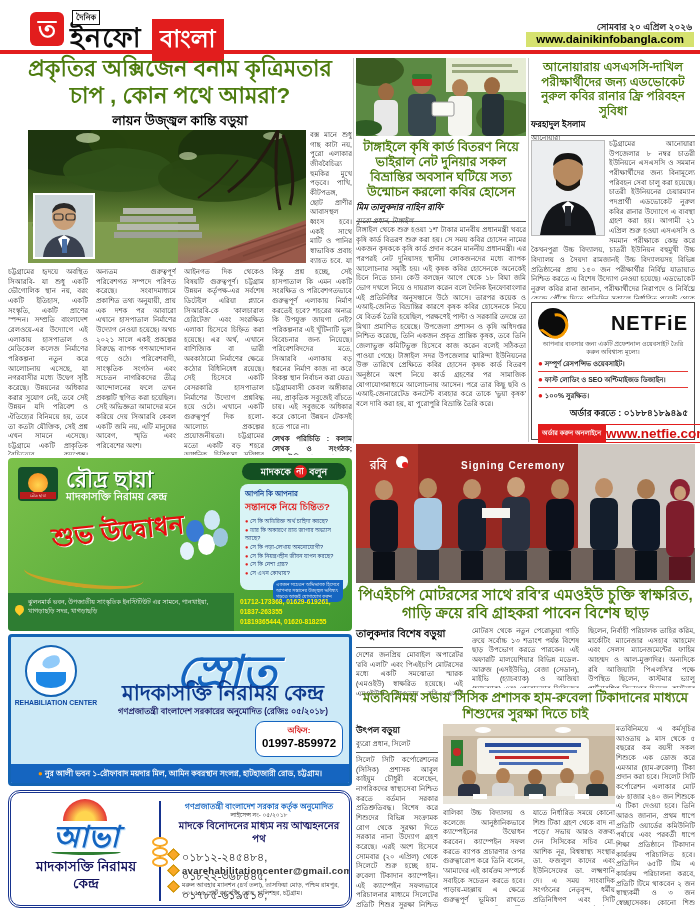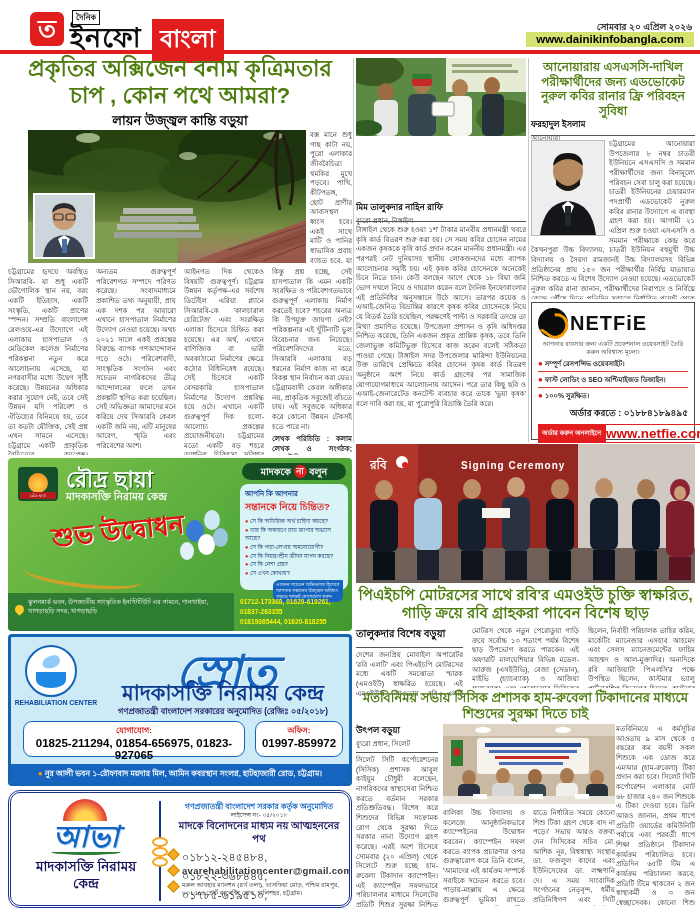--- a/index.html
+++ b/index.html
@@ -29,34 +29,34 @@
   .lead-by { left:8px; top:111px; width:344px; text-align:center; font-size:13px; font-weight:800; }
   .lead-photo { left:28px; top:130px; width:278px; height:133px; overflow:hidden; background:linear-gradient(180deg,#27400f 0%,#33511a 40%,#57762f 60%,#7d9147 75%,#96875a 88%,#9b7263 100%); }
   .lead-portrait { position:absolute; left:5px; bottom:4px; width:62px; height:66px; border:2px solid #fff; background:#c3ced4; }
   .lead-side { left:310px; top:130px; width:42px; height:133px; }
   .lead-col { top:267px; width:80px; height:188px; }
   .author-note { font-weight:800; margin-top:3px; }
 
   
   .tg-photo { left:356px; top:58px; width:170px; height:78px; overflow:hidden; }
   .tg-head { left:356px; top:140px; width:170px; font-size:12.5px; line-height:1.2; }
-  .tg-by { left:356px; top:201px; width:170px; }
+  .tg-by { left:356px; top:201px; width:170px;font-style:italic; }
   .tg-hr { left:356px; top:221px; width:170px; }
   .tg-body { left:356px; top:225px; width:170px; height:217px; }
 
   
   .an-head { left:531px; top:60px; width:164px; font-size:12px; line-height:1.22; }
   .an-by { left:531px; top:118px; width:164px; }
   .an-hr { left:531px; top:135px; width:164px; }
   .an-body { left:531px; top:139px; width:164px; height:160px; }
   .an-portrait { float:left; width:74px; height:96px; margin:1px 4px 2px 0; background:#e8eaec; border:1px solid #bbb; overflow:hidden; }
 
   
   .netfie { left:531px; top:302px; width:164px; height:138px; border:1.5px solid #4a4a4a; background:#fff; padding:5px 6px 0; }
-  .nf-row { display:flex; align-items:center; justify-content:flex-start; gap:2px; }
+  .nf-row { display:flex; align-items:center; justify-content:space-between; gap:12px; }
   .nf-logo { width:30px; height:30px; border-radius:50%; background:#0c0c0c; position:relative; flex:none; }
   .nf-logo::after { content:""; position:absolute; left:6px; top:5px; width:18px; height:20px; border:3px solid #f59a00; border-radius:50% 50% 50% 0; transform:rotate(35deg); border-left-color:transparent; }
   .nf-brand { font-size:20px; font-weight:800; letter-spacing:1px; color:#111; }
   .nf-tag { font-size:6.3px; color:#333; text-align:center; margin-top:2px; line-height:1.3; }
   .nf-bullet { font-size:6.8px; font-weight:bold; color:#222; padding:2px 0 1px; position:relative; }
   .nf-bullet .dot { color:#e21d1d; font-size:8px; }
   .nf-underline { border-bottom:1.2px solid #e53935; }
   .nf-order { font-size:9px; font-weight:800; text-align:right; margin-top:3px; color:#111; }
   .nf-bottom { display:flex; margin-top:3px; align-items:stretch; }
   .nf-btn { background:#e21d1d; color:#fff; font-size:6.5px; font-weight:bold; padding:3px 4px; flex:none; display:flex; align-items:center; }
@@ -210,20 +210,21 @@
       <rect x="56" y="16" width="20" height="5" rx="2" fill="#2e7d32"></rect>
       <rect x="52" y="36" width="28" height="42" rx="6" fill="#37474f"></rect>
       <ellipse cx="104" cy="30" rx="8" ry="9" fill="#b08055"></ellipse>
       <rect x="92" y="38" width="24" height="40" rx="5" fill="#f5f5f0"></rect>
       <ellipse cx="136" cy="28" rx="8" ry="9" fill="#9c6b42"></ellipse>
       <rect x="126" y="36" width="22" height="42" rx="5" fill="#263238"></rect>
       <rect x="76" y="44" width="22" height="14" rx="2" fill="#fafaf5" stroke="#999"></rect>
       <ellipse cx="10" cy="70" rx="16" ry="8" fill="#2f5d25"></ellipse>
     </svg>
   </div>
+  <div class="abs headline tg-head">টাঙ্গাইলে কৃষি কার্ড বিতরণ নিয়ে ভাইরাল নেট দুনিয়ার সকল বিভ্রান্তির অবসান ঘটিয়ে সত্য উন্মোচন করলো কবির হোসেন</div>
   <div class="abs tg-by">
     <div class="byline-b">মিম তালুকদার নাহিন রাফি</div>
     <div class="byline-s">ব্যুরো প্রধান, টাঙ্গাইল</div>
   </div>
   <div class="abs hr tg-hr"></div>
   <div class="abs bodytxt tg-body">টাঙ্গাইল থেকে শুরু হওয়া ১শ' টাকার মানবীয় প্রধানমন্ত্রী খবরে কৃষি কার্ড বিতরণ শুরু করা হয়। সে সময় কবির হোসেন নামের একজন কৃষককে কৃষি কার্ড প্রদান করেন মাননীয় প্রধানমন্ত্রী। এর পরপরই নেট দুনিয়াসহ স্থানীয় লোকজনদের মধ্যে ব্যাপক আলোচনার সমৃষ্টি হয়। এই কৃষক কবির হোসেনকে অনেকেই চিনে নিতে চান। কেউ বলছেন আগে থেকে ১৮ বিঘা জমি ভোগ দখলে নিয়ে ও দায়রাল করেন বলে দৈনিক ইনফোবাংলার এই প্রতিনিধির অনুসন্ধানে উঠে আসে। তারপর কয়েক ও এআই-জেনিত বিভ্রান্তির কারণে কৃষক কবির হোসেনকে নিয়ে যে বিতর্ক তৈরি হয়েছিল, পরক্ষণেই পাল্টা ও সরকারি তদন্তে তা মিথ্যা প্রমাণিত হয়েছে। উপজেলা প্রশাসন ও কৃষি অধিদপ্তর নিশ্চিত করেছে, তিনি একজন প্রকৃত প্রান্তিক কৃষক, তবে তিনি জেলাভুক্ত কমিটিভুক্ত হিসেবে কাজ করেন বলেই সঠিকতা পাওয়া গেছে। টাঙ্গাইল সদর উপজেলার ঘারিন্দা ইউনিয়নের উক্ত তারিখে প্রেক্ষিতে কবির হোসেন কৃষক কার্ড বিতরণ অনুষ্ঠানে অংশ নিয়ে কার্ড গ্রহণের পর সামাজিক যোগাযোগমাধ্যমে আলোচনায় আসেন। পরে তার কিছু ছবি ও এআই-জেনারেটেড কনটেন্ট ব্যবহার করে তাকে 'ভুয়া কৃষক' বলে দাবি করা হয়, যা পুরোপুরি বিভ্রান্তি তৈরি করে।</div>
 
   <div class="abs headline an-head">আনোয়ারায় এসএসসি-দাখিল পরীক্ষার্থীদের জন্য এডভোকেট নুরুল কবির রানার ফ্রি পরিবহন সুবিধা</div>
   <div class="abs an-by">
     <div class="byline-b">ফরহাদুল ইসলাম</div>
@@ -413,24 +414,20 @@
 
   <div class="abs srot">
     <div class="sr-logo">
       <div class="dove"></div>
       <div class="hands"></div>
     </div>
     <div class="sr-logosub">REHABILIATION CENTER</div>
     <div class="sr-name">স্রোত</div>
     <div class="sr-sub">মাদকাসক্তি নিরাময় কেন্দ্র</div>
     <div class="sr-appr">গণপ্রজাতন্ত্রী বাংলাদেশ সরকারের অনুমোদিত (রেজিঃ ০৫/২০১৮)</div>
-    <div class="sr-box" style="left:12px; top:84px; width:222px; height:36px;">
-      <div class="sr-label">যোগাযোগ:</div>
-      <div class="sr-nums">01825-211294, 01854-656975, 01823-927065</div>
-    </div>
     <div class="sr-box" style="left:244px; top:84px; width:88px; height:36px;">
       <div class="sr-label">অফিস:</div>
       <div class="sr-nums">01997-859972</div>
     </div>
     <div class="sr-addr"><span class="dot">●</span> <span>নুর আলী ভবন ১-রৌফাবাদ ময়দার মিল, আমিন কবরস্থান সংলগ্ন, হাটহাজারী রোড, চট্টগ্রাম।</span></div>
   </div>
 
   <div class="abs ava">
     <div class="av-sun"></div>
     <div class="av-name">আভা</div>

